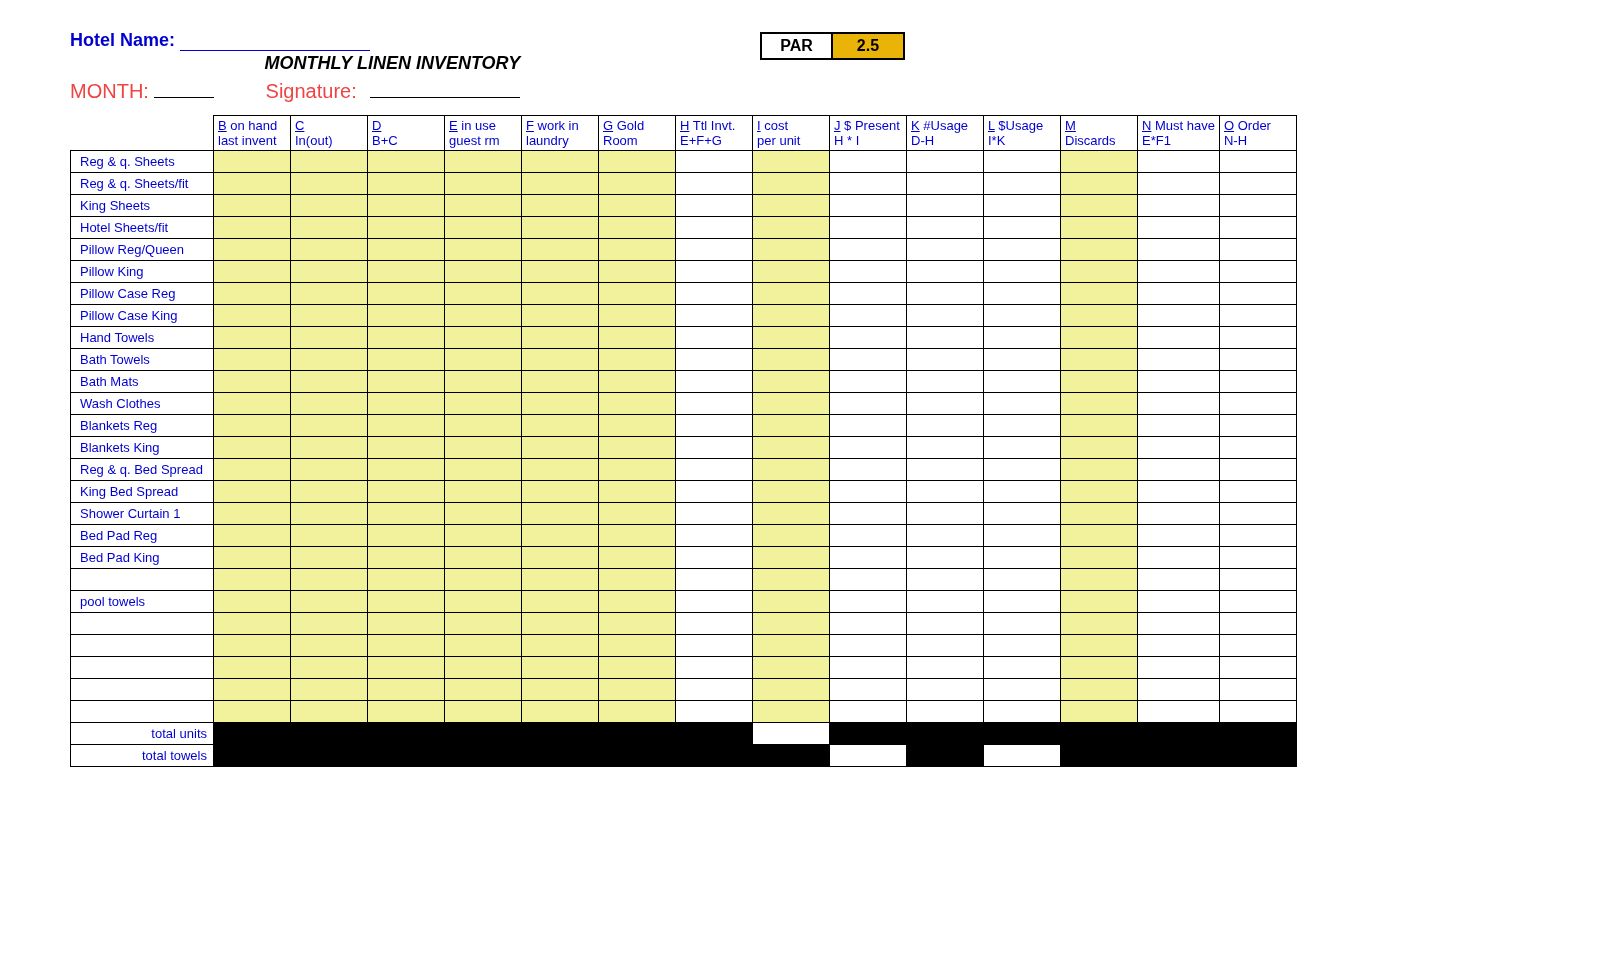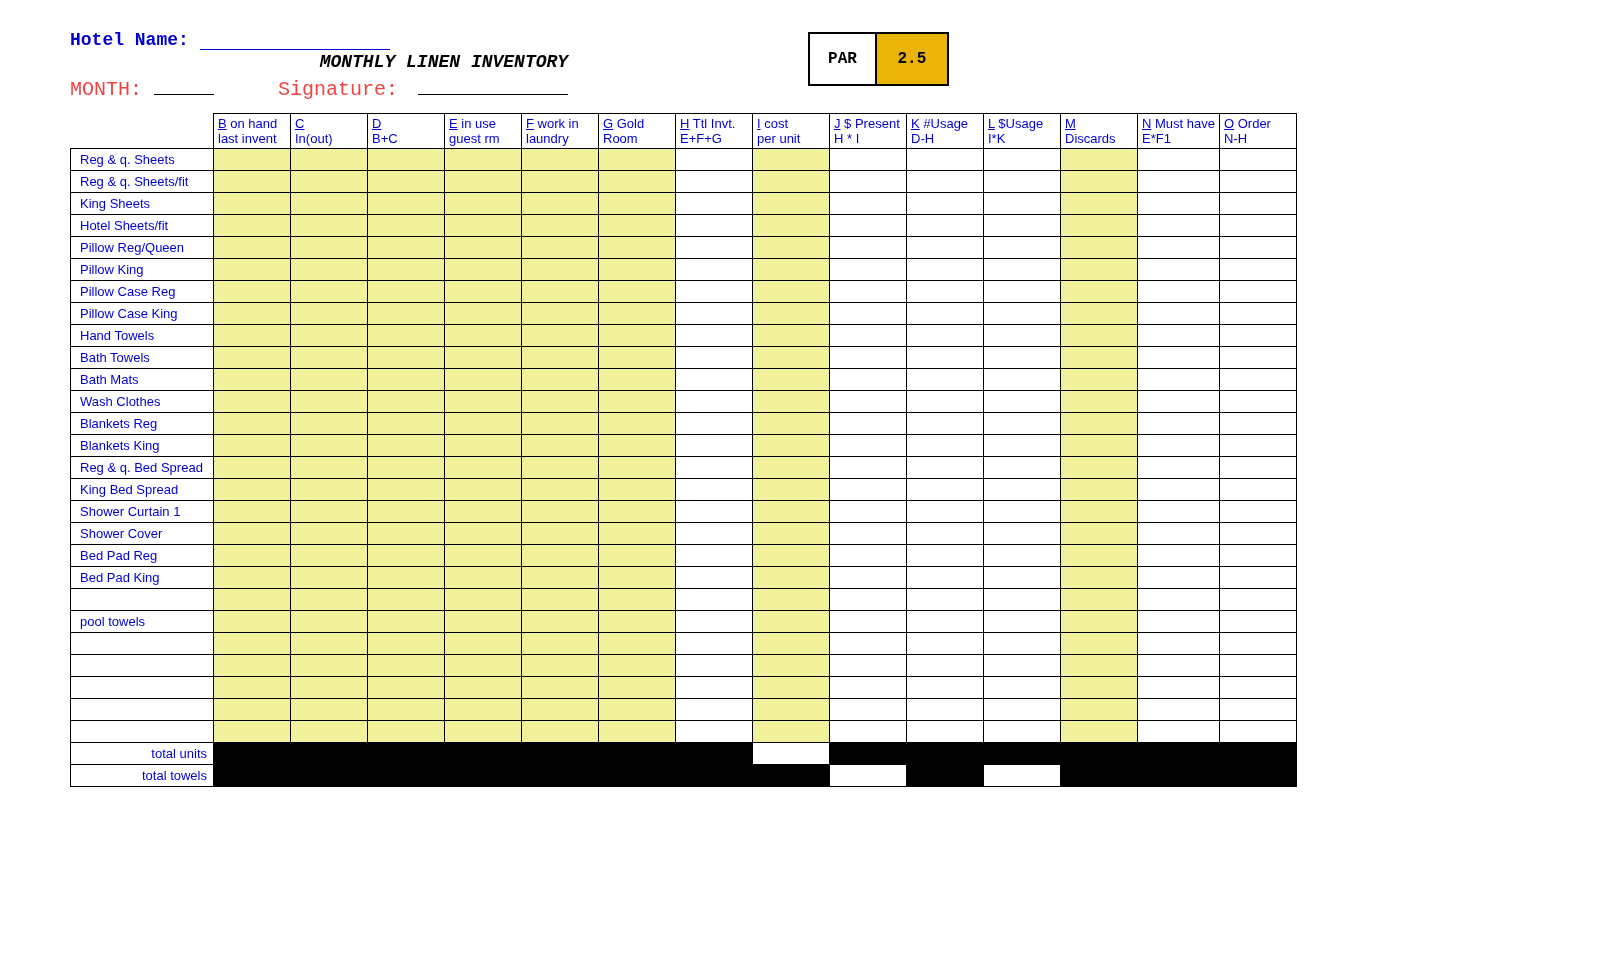--- a/index.html
+++ b/index.html
@@ -7,21 +7,20 @@
     font-family: Arial, Helvetica, sans-serif;
     background: #ffffff;
     margin: 0;
     padding: 30px 70px;
     font-size: 14px;
   }
   .top-row {
     display: flex;
     align-items: flex-start;
     gap: 30px;
-    font-family: Liberation Mono, monospace;
   }
   .hotel-name {
     color: #0000d0;
     font-weight: bold;
     font-size: 18px;
   }
   .hotel-name .uline { display:inline-block; border-bottom:1px solid #0000d0; width:190px; height:16px; vertical-align:bottom;}
   .subtitle {
     font-weight: bold;
     font-style: italic;
@@ -38,21 +37,21 @@
   .meta-row .u { display:inline-block; border-bottom:1px solid #000; width:60px; height:14px;}
   .meta-row .u2 { display:inline-block; border-bottom:1px solid #000; width:150px; height:14px; margin-left:8px;}
   .par-box {
     display:flex;
     border:2px solid #000;
     font-weight:bold;
     margin-left: 210px;
     margin-top:2px;
   }
   .par-box > div {
-    padding:16px 18px;
+    padding:3px 18px;
     text-align:center;
     font-size:16px;
   }
   .par-box .label { background:#fff; border-right:2px solid #000;}
   .par-box .val { background:#eab308; min-width:70px;}
   table.inv {
     border-collapse: collapse;
     margin-top: 12px;
     table-layout: fixed;
   }
@@ -415,37 +414,20 @@
         <td class="white w-col"></td>
         <td class="yellow w-col"></td>
         <td class="white w-col"></td>
         <td class="white w-col"></td>
         <td class="white w-col"></td>
         <td class="yellow w-col"></td>
         <td class="white w-col"></td>
         <td class="white w-col"></td>
       </tr>
       <tr>
-        <td class="rowhead w-item">Shower Cover</td>
-        <td class="yellow w-col"></td>
-        <td class="yellow w-col"></td>
-        <td class="yellow w-col"></td>
-        <td class="yellow w-col"></td>
-        <td class="yellow w-col"></td>
-        <td class="yellow w-col"></td>
-        <td class="white w-col"></td>
-        <td class="yellow w-col"></td>
-        <td class="white w-col"></td>
-        <td class="white w-col"></td>
-        <td class="white w-col"></td>
-        <td class="yellow w-col"></td>
-        <td class="white w-col"></td>
-        <td class="white w-col"></td>
-      </tr>
-      <tr>
         <td class="rowhead w-item">Bed Pad  Reg</td>
         <td class="yellow w-col"></td>
         <td class="yellow w-col"></td>
         <td class="yellow w-col"></td>
         <td class="yellow w-col"></td>
         <td class="yellow w-col"></td>
         <td class="yellow w-col"></td>
         <td class="white w-col"></td>
         <td class="yellow w-col"></td>
         <td class="white w-col"></td>

